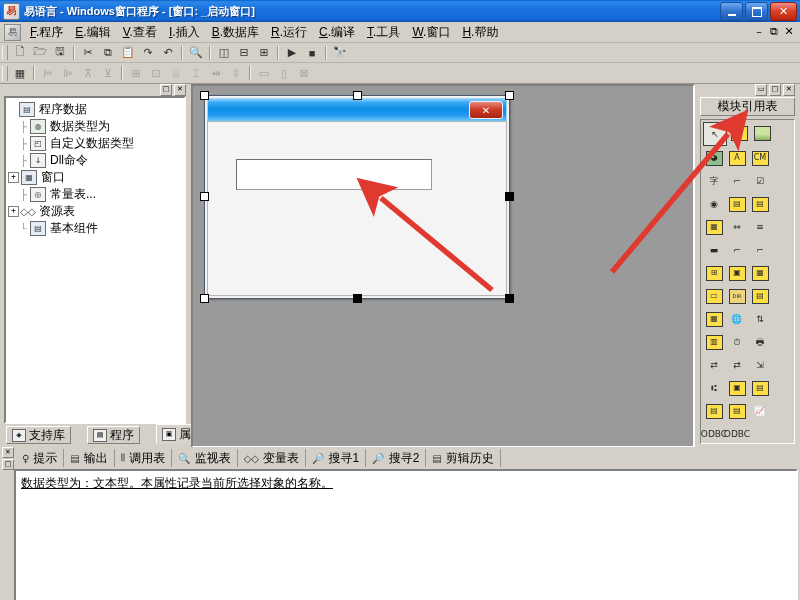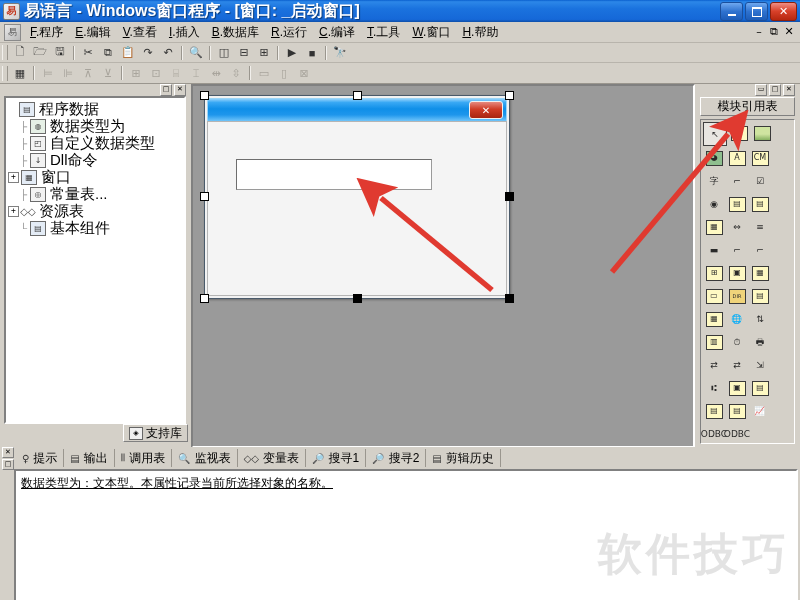--- a/index.html
+++ b/index.html
@@ -20,21 +20,21 @@
   }
   .title-ico{
     width:15px;height:15px;margin-left:3px;margin-right:4px;
     background:linear-gradient(135deg,#f4f4f4,#cfcfcf);
     border:1px solid #7a7a7a;border-radius:2px;
     color:#c23b22;font-size:10px;font-weight:bold;
     display:flex;align-items:center;justify-content:center;
     font-family:"DejaVu Sans",sans-serif;
   }
   .title-text{
-    color:#ffffff;font-size:16px;font-weight:bold;
+    color:#ffffff;font-size:11px;font-weight:bold;
     text-shadow:1px 1px 1px rgba(0,0,0,.45);
     white-space:nowrap;letter-spacing:0px;
   }
   .wincontrols{position:absolute;right:3px;top:2px;display:flex;gap:2px;}
   .wc{
     width:21px;height:17px;border-radius:3px;
     border:1px solid #1b4f9c;
     display:flex;align-items:center;justify-content:center;
     font-size:9px;color:#fff;font-family:"DejaVu Sans",sans-serif;
   }
@@ -115,24 +115,24 @@
   .tline{width:9px;flex:0 0 9px;margin-right:2px;text-align:center;color:#888;font-size:10px;}
   .ticon{
     width:14px;height:13px;margin-right:4px;flex:0 0 14px;
     border:1px solid #6b6b6b;background:#f2f2f2;
     display:flex;align-items:center;justify-content:center;
     font-size:8px;color:#333;font-family:"DejaVu Sans",sans-serif;
   }
   .ticon.g{background:#e6f0e6;}
   .ticon.b{background:#e4ecf6;}
   .ticon.ns{border:none;background:none;color:#444;font-size:10px;}
-  .tlabel{font-size:15px;}
+  .tlabel{font-size:12px;}
   .indent1{padding-left:11px;}
 
-  .lefttabs{height:20px;display:flex;align-items:flex-end;padding-left:4px;gap:16px;flex-direction:column;}
+  .lefttabs{height:20px;display:flex;align-items:flex-end;padding-left:4px;gap:16px;}
   .ltab{
     display:flex;align-items:center;gap:3px;
     height:16px;padding:0 5px;font-size:12px;
     background:#d4d0c8;border:1px solid;
     border-color:#ffffff #808080 #808080 #ffffff;
     cursor:default;white-space:nowrap;
   }
   .ltab.active{height:18px;background:#d8d4cc;border-color:#ffffff #5a5a5a #d8d4cc #ffffff;font-weight:normal;}
   .ltab .ic{width:12px;height:11px;border:1px solid #666;background:#f0f0f0;font-size:7px;
     display:flex;align-items:center;justify-content:center;}
@@ -199,21 +199,21 @@
     padding:2px 0 0 2px;overflow:hidden;
   }
   .pcell{
     width:22px;height:22px;margin:0 1px 1px 0;
     display:flex;align-items:center;justify-content:center;
     font-size:9px;color:#2a2a2a;cursor:default;
     font-family:"DejaVu Sans",sans-serif;line-height:1;
   }
   .pcell.sel{border:1px solid #404040;background:#e8e6e1;}
   .pglyph{display:block;}
-  .pbox{width:15px;height:13px;border:1px solid #3a3a3a;background:#fef9c3;
+  .pbox{width:15px;height:13px;border:1px solid #3a3a3a;background:#fde047;
      display:flex;align-items:center;justify-content:center;font-size:8px;}
   .pbox.green{background:#8fbf8f;}
   .pbox.img{background:linear-gradient(to bottom,#cfe4a0 55%,#86b060);}
   .pbox.yellow{background:#f0d47a;}
 
   
   .bottom{position:absolute;left:0;top:447px;width:800px;height:153px;background:#d4d0c8;}
   .btabs{height:22px;display:flex;align-items:center;padding-left:2px;}
   .closecol{width:11px;display:flex;flex-direction:column;gap:1px;margin-right:3px;}
   .ccbtn{width:10px;height:9px;font-size:7px;line-height:8px;text-align:center;
@@ -583,21 +583,20 @@
         <span>搜寻2</span>
       </div>
       <div class="btab">
         <span class="bic">▤</span>
         <span>剪辑历史</span>
       </div>
     </div>
     <div class="bcontent">
       <div class="status-line">数据类型为：文本型。本属性记录当前所选择对象的名称。</div>
     </div>
-    <div class="watermark">软件技巧</div>
   </div>
 
   <svg class="arrows" viewBox="0 0 800 600">
     <defs>
       <marker id="ah" markerWidth="7" markerHeight="7" refX="1.2" refY="3.5" orient="auto">
         <path d="M0,0 L7,3.5 L0,7 L1.6,3.5 Z" fill="#e03a30"></path>
       </marker>
     </defs>
     <line x1="612" y1="272" x2="728" y2="134" stroke="#e03a30" stroke-width="5.5" marker-end="url(#ah)"></line>
     <line x1="492" y1="290" x2="381" y2="198" stroke="#e03a30" stroke-width="5.5" marker-end="url(#ah)"></line>

